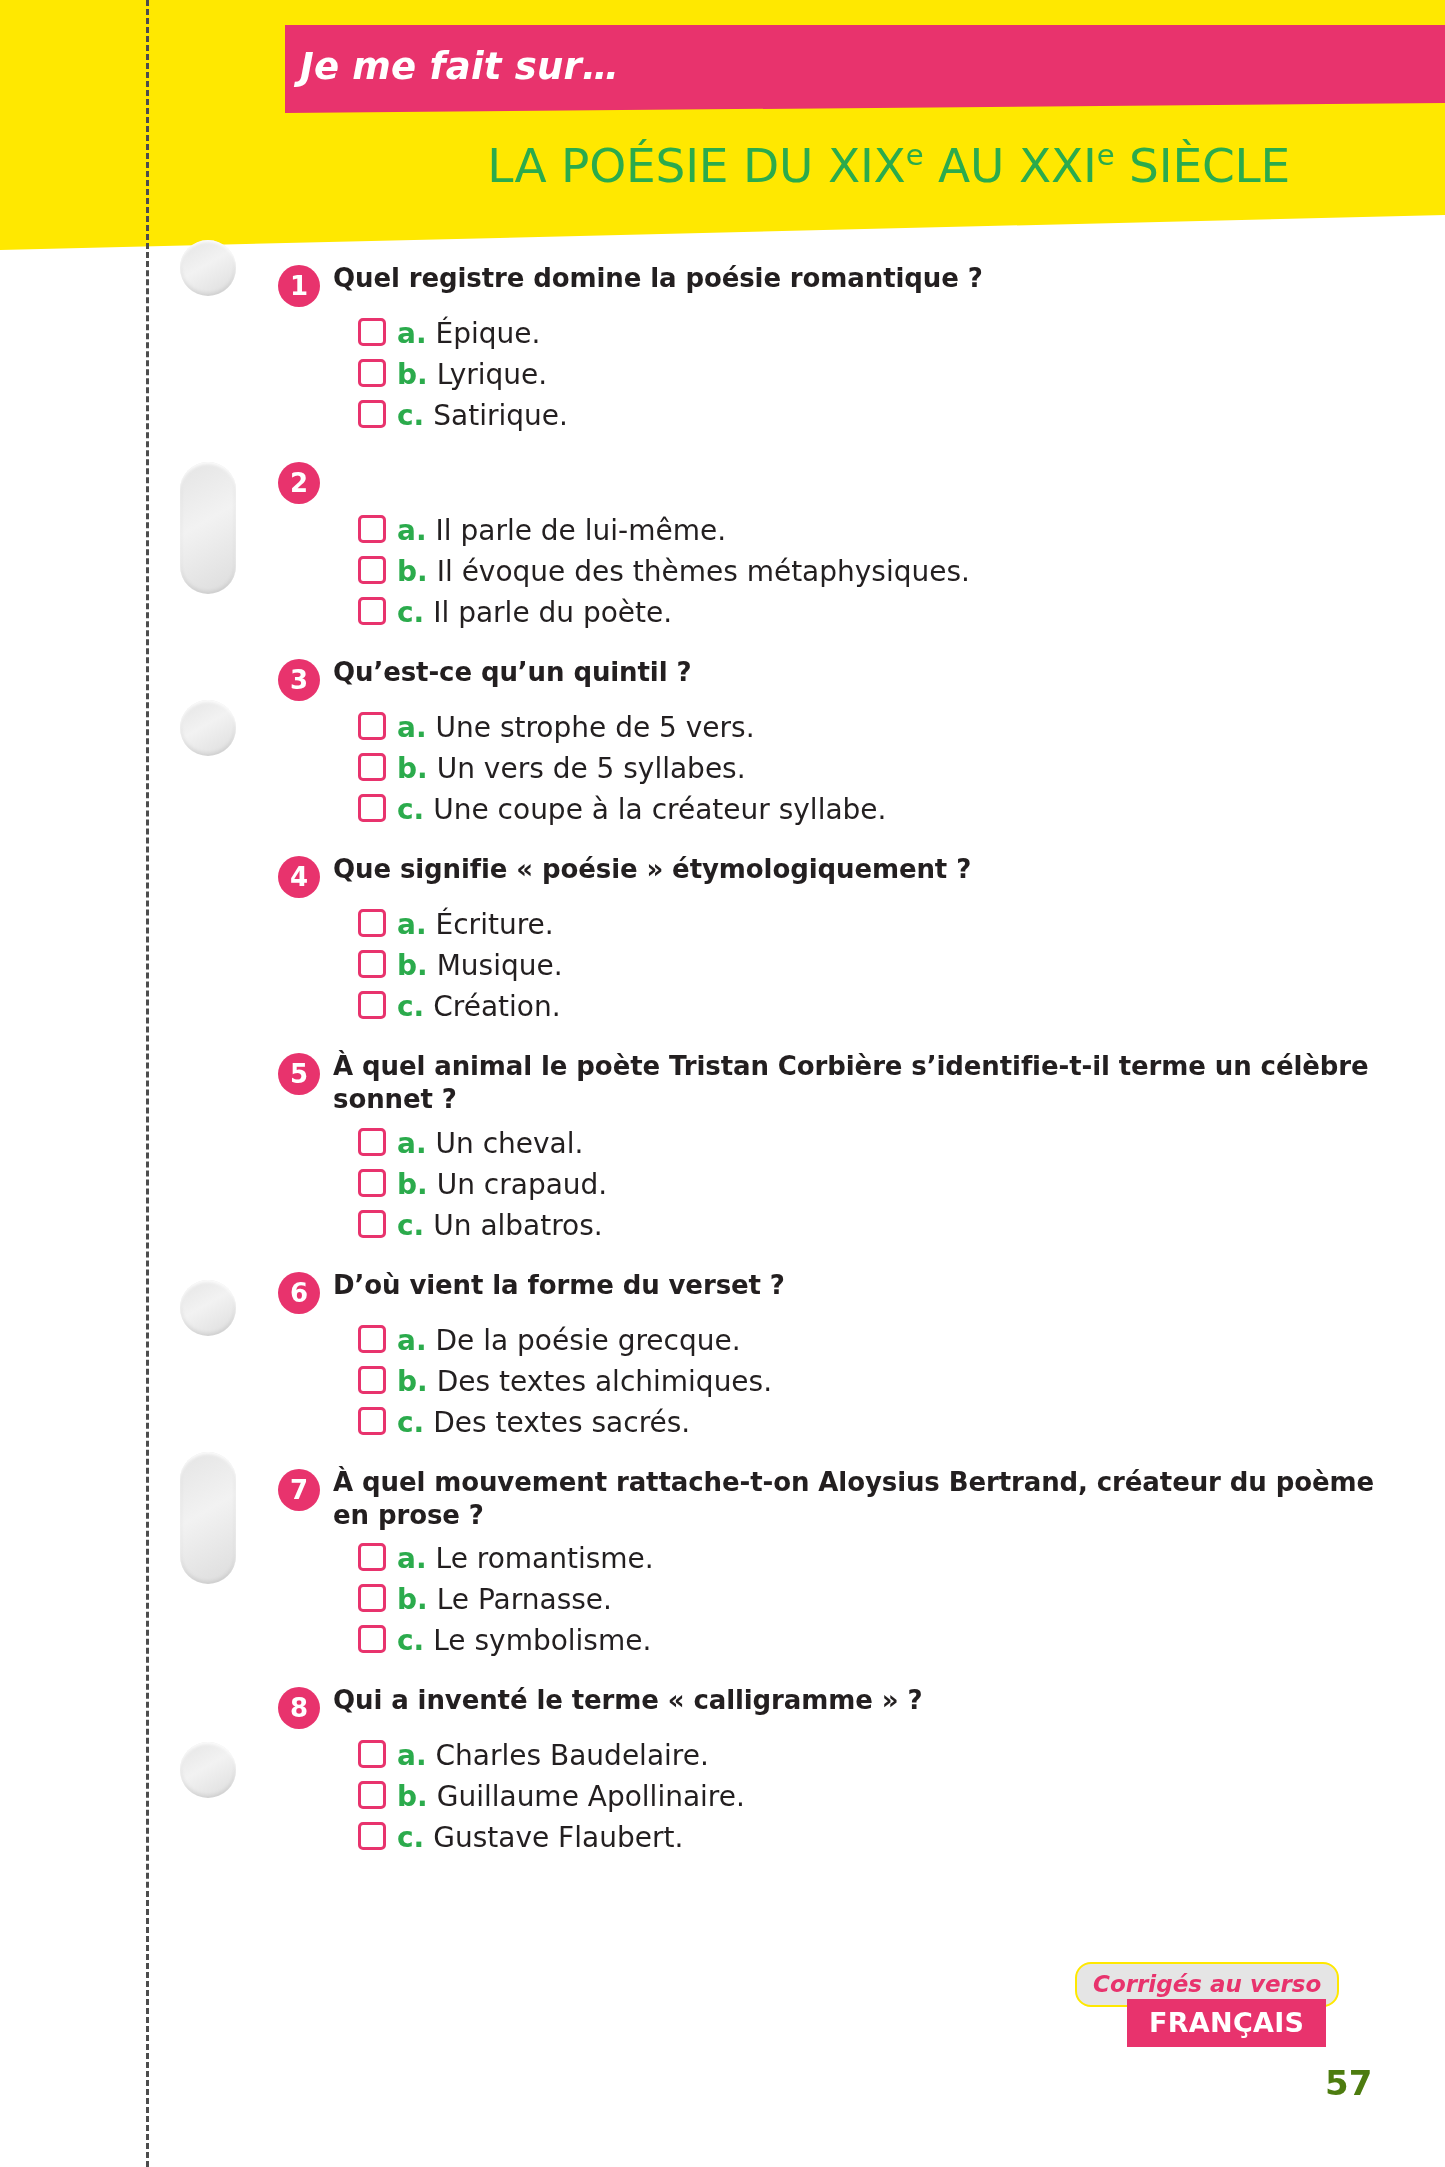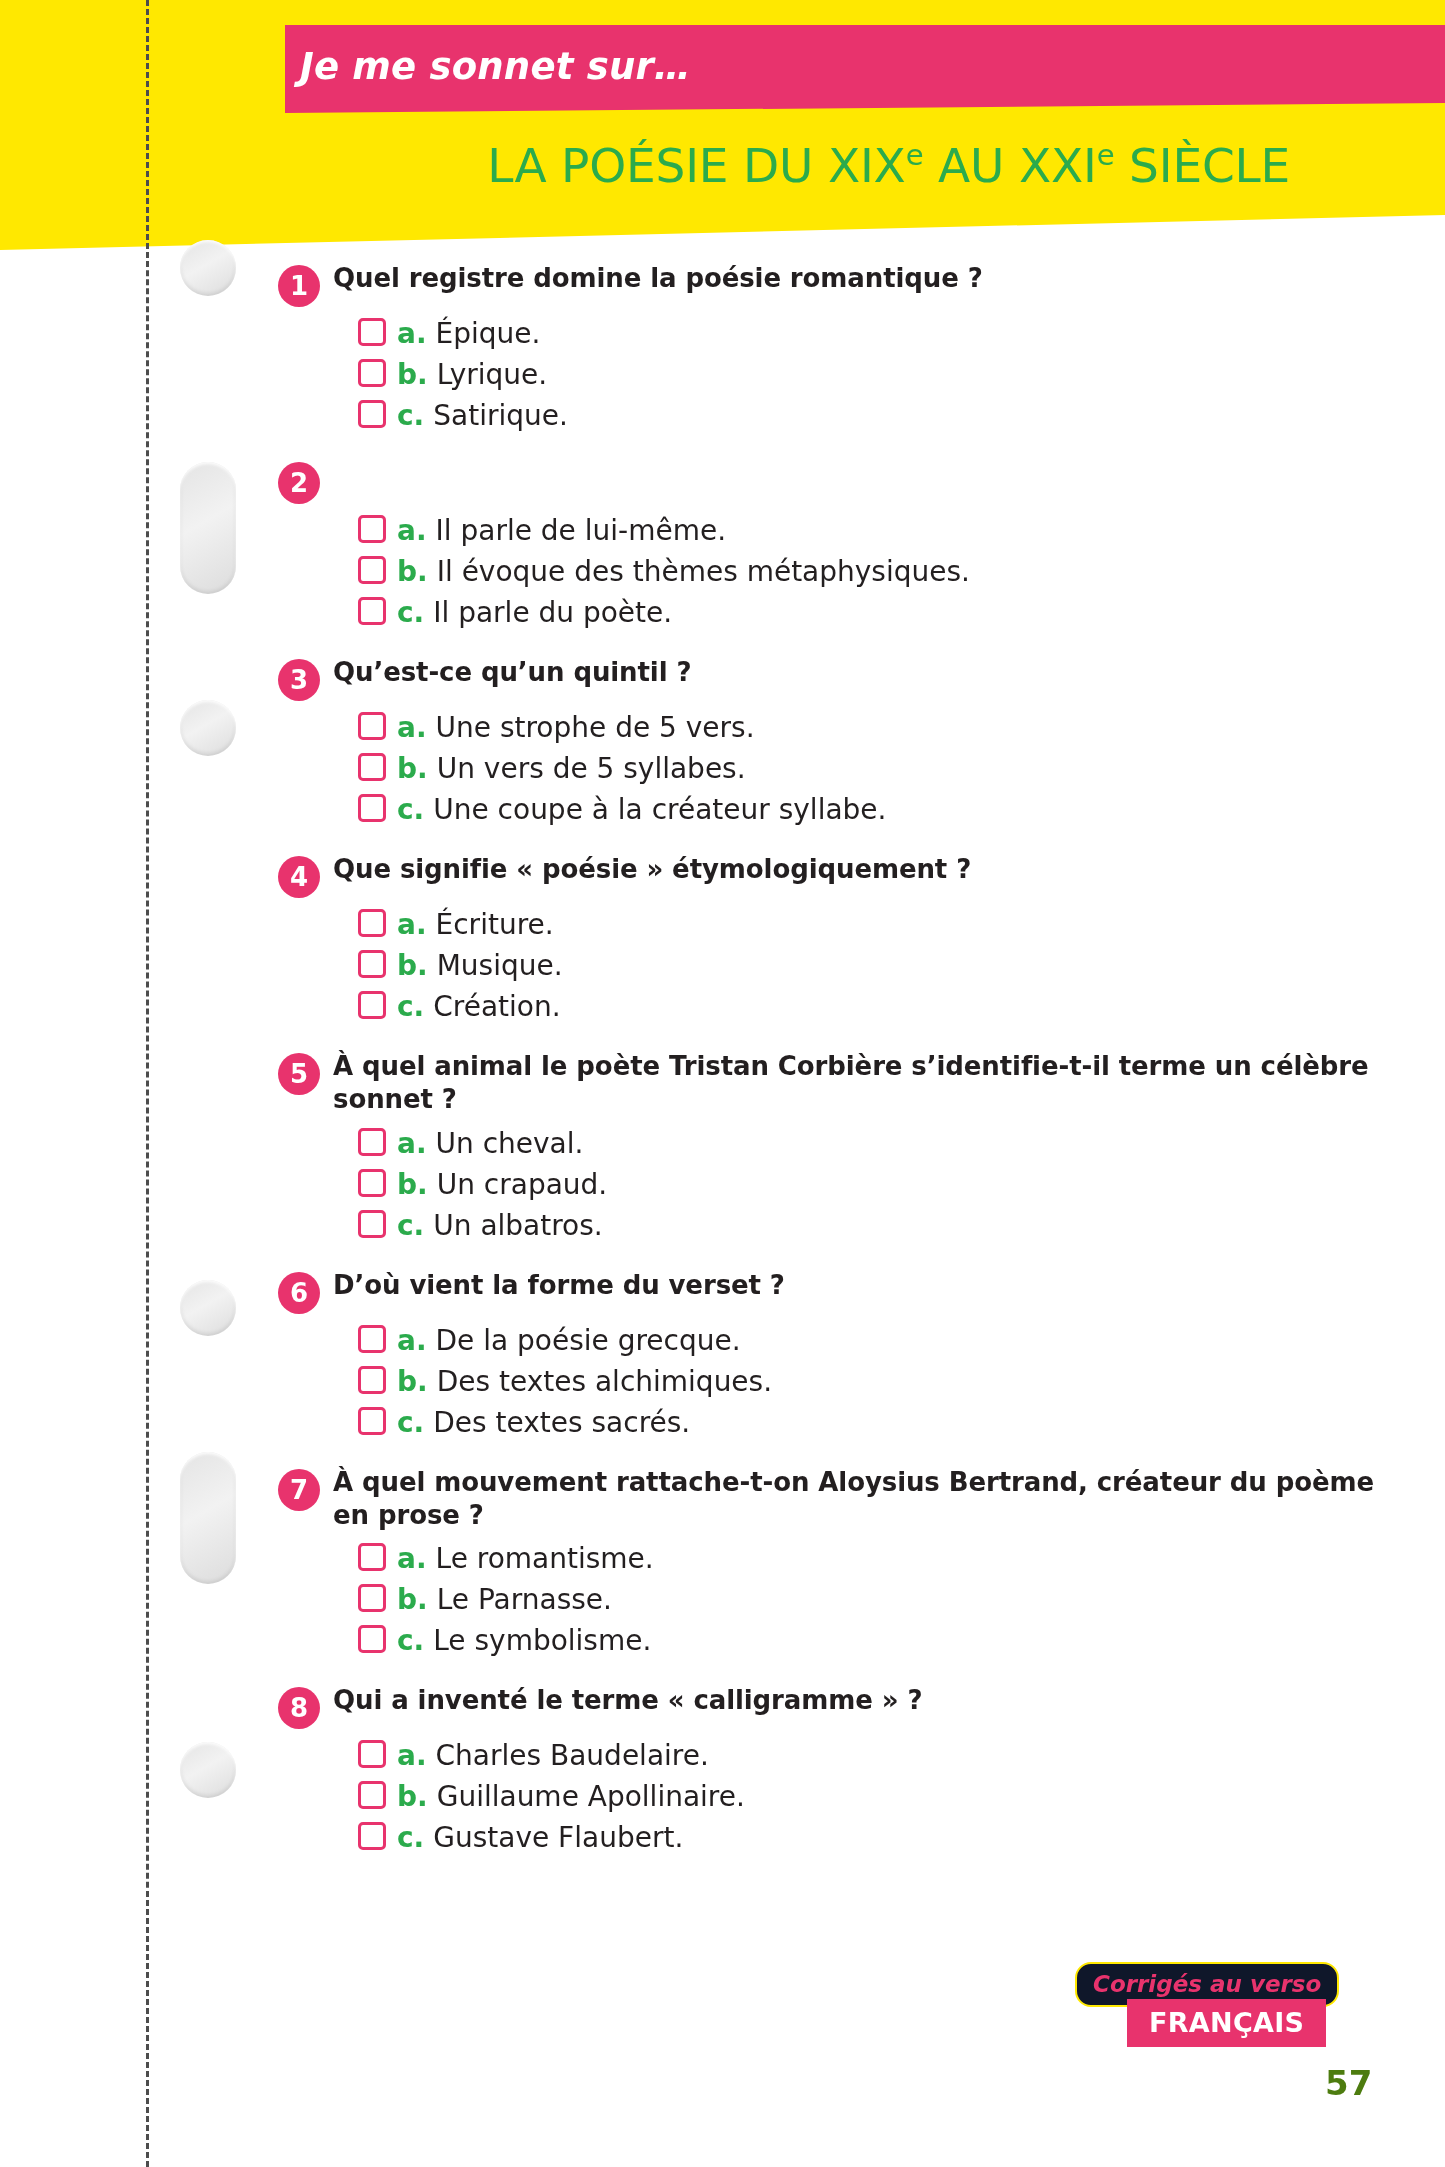--- a/index.html
+++ b/index.html
@@ -163,21 +163,21 @@
     position: absolute;
     top: 1962px;
     left: 1075px;
     border: 2px solid #ffe800;
     border-radius: 16px;
     padding: 7px 16px 8px 16px;
     color: #e8336d;
     font-size: 23px;
     font-weight: bold;
     font-style: italic;
-    background: #0f172a;
+    background: #e5e5e5;
   }
   .subject-tag {
     position: absolute;
     top: 1999px;
     left: 1127px;
     background: #e8336d;
     color: #ffffff;
     font-size: 27px;
     font-weight: bold;
     padding: 8px 22px 9px 22px;
@@ -191,21 +191,21 @@
     font-size: 34px;
     font-weight: bold;
   }
 </style>
 </head>
 <body>
 
 <div class="header">
   <div class="yellow-band"></div>
   <div class="pink-band"></div>
-  <div class="header-kicker">Je me sonnet sur…</div>
+  <div class="header-kicker">Je me fait sur…</div>
   <div class="header-title">
     <span>LA POÉSIE DU XIX</span><sup>e</sup><span> AU XXI</span><sup>e</sup><span> SIÈCLE</span>
   </div>
 </div>
 
 <div class="dotted-line"></div>
 <div class="hole round" style="top:240px;"></div>
 <div class="hole oblong" style="top:462px;"></div>
 <div class="hole round" style="top:700px;"></div>
 <div class="hole round" style="top:1280px;"></div>

